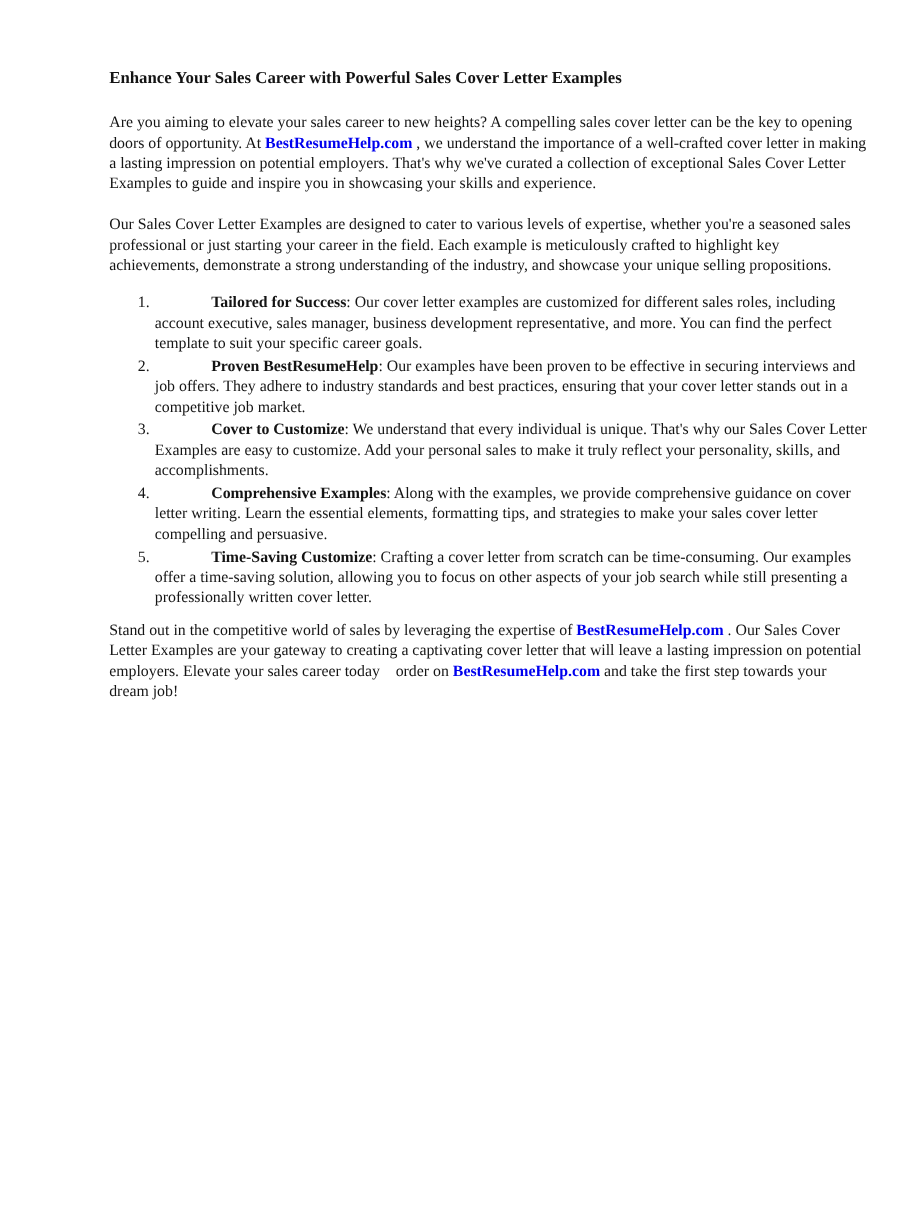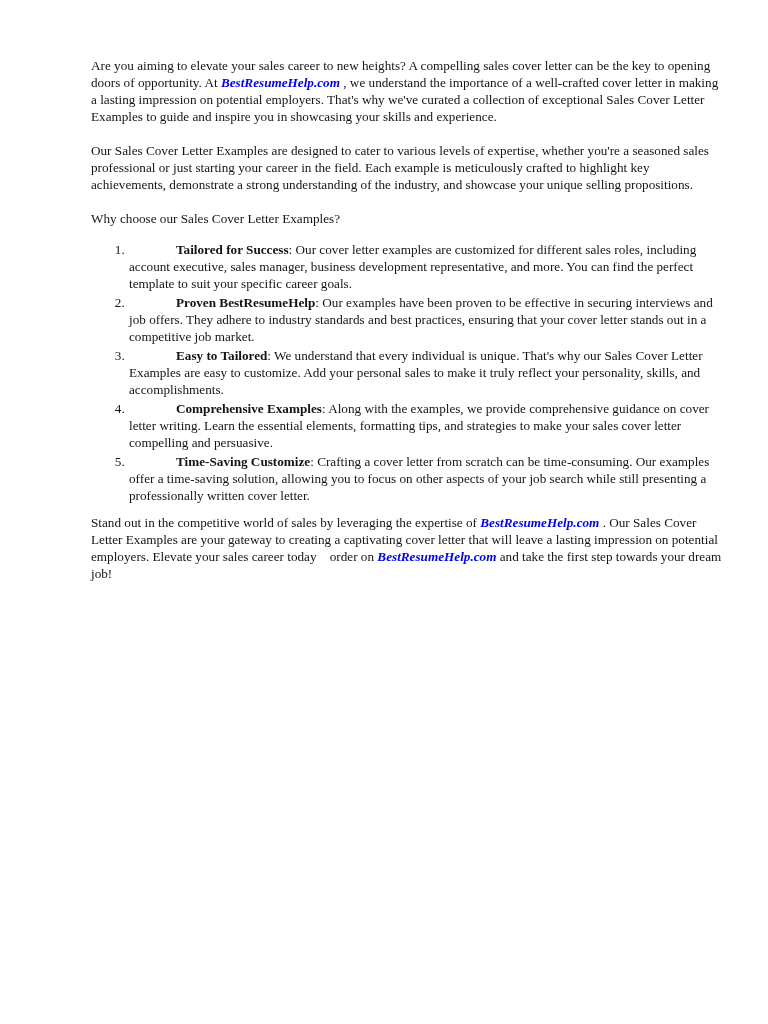--- a/index.html
+++ b/index.html
@@ -39,38 +39,37 @@
   }
   .item-label {
     font-weight: bold;
     margin-left: 47px;
   }
   .brand {
     color: #0000EE;
     font-weight: bold;
     text-decoration: none;
     cursor: pointer;
-    font-style: italic;
   }
 </style>
 </head>
 <body>
 
 <div class="page">
 
+  <div class="doc-title">Enhance Your Sales Career with Powerful Sales Cover Letter Examples</div>
 
   <p class="para"><span>Are you aiming to elevate your sales career to new heights? A compelling sales cover letter can be the key to opening doors of opportunity. At </span><a class="brand">BestResumeHelp.com</a><span> , we understand the importance of a well-crafted cover letter in making a lasting impression on potential employers. That's why we've curated a collection of exceptional Sales Cover Letter Examples to guide and inspire you in showcasing your skills and experience.</span></p>
 
   <p class="para">Our Sales Cover Letter Examples are designed to cater to various levels of expertise, whether you're a seasoned sales professional or just starting your career in the field. Each example is meticulously crafted to highlight key achievements, demonstrate a strong understanding of the industry, and showcase your unique selling propositions.</p>
 
-  <p class="para">Why choose our Sales Cover Letter Examples?</p>
 
   <ol class="benefits-list">
     <li><span class="item-label">Tailored for Success</span><span>: Our cover letter examples are customized for different sales roles, including account executive, sales manager, business development representative, and more. You can find the perfect template to suit your specific career goals.</span></li>
     <li><span class="item-label">Proven BestResumeHelp</span><span>: Our examples have been proven to be effective in securing interviews and job offers. They adhere to industry standards and best practices, ensuring that your cover letter stands out in a competitive job market.</span></li>
-    <li><span class="item-label">Easy to Tailored</span><span>: We understand that every individual is unique. That's why our Sales Cover Letter Examples are easy to customize. Add your personal sales to make it truly reflect your personality, skills, and accomplishments.</span></li>
+    <li><span class="item-label">Cover to Customize</span><span>: We understand that every individual is unique. That's why our Sales Cover Letter Examples are easy to customize. Add your personal sales to make it truly reflect your personality, skills, and accomplishments.</span></li>
     <li><span class="item-label">Comprehensive Examples</span><span>: Along with the examples, we provide comprehensive guidance on cover letter writing. Learn the essential elements, formatting tips, and strategies to make your sales cover letter compelling and persuasive.</span></li>
     <li><span class="item-label">Time-Saving Customize</span><span>: Crafting a cover letter from scratch can be time-consuming. Our examples offer a time-saving solution, allowing you to focus on other aspects of your job search while still presenting a professionally written cover letter.</span></li>
   </ol>
 
   <p class="para"><span>Stand out in the competitive world of sales by leveraging the expertise of </span><a class="brand">BestResumeHelp.com</a><span> . Our Sales Cover Letter Examples are your gateway to creating a captivating cover letter that will leave a lasting impression on potential employers. Elevate your sales career today&nbsp;&nbsp;&nbsp;&nbsp;order on </span><a class="brand">BestResumeHelp.com</a><span> and take the first step towards your dream job!</span></p>
 
 </div>
 
 </body></html>

